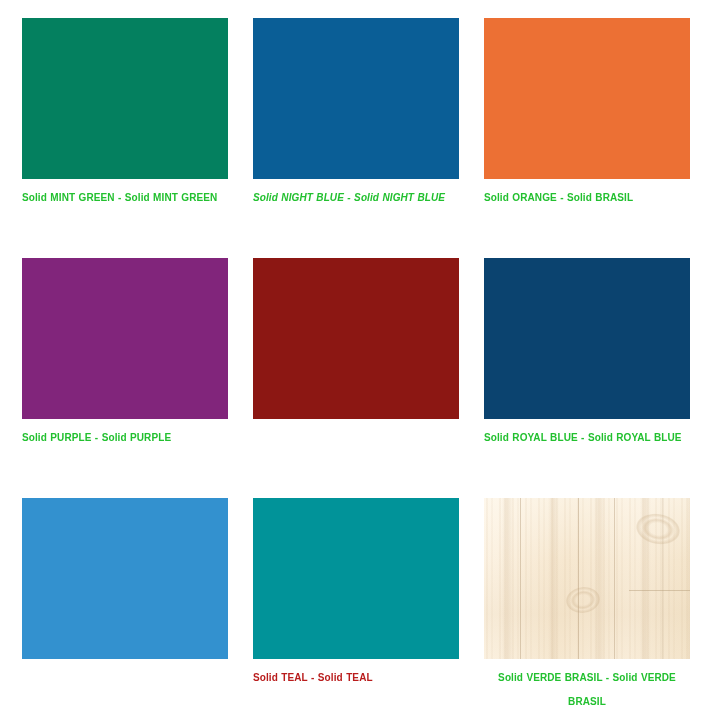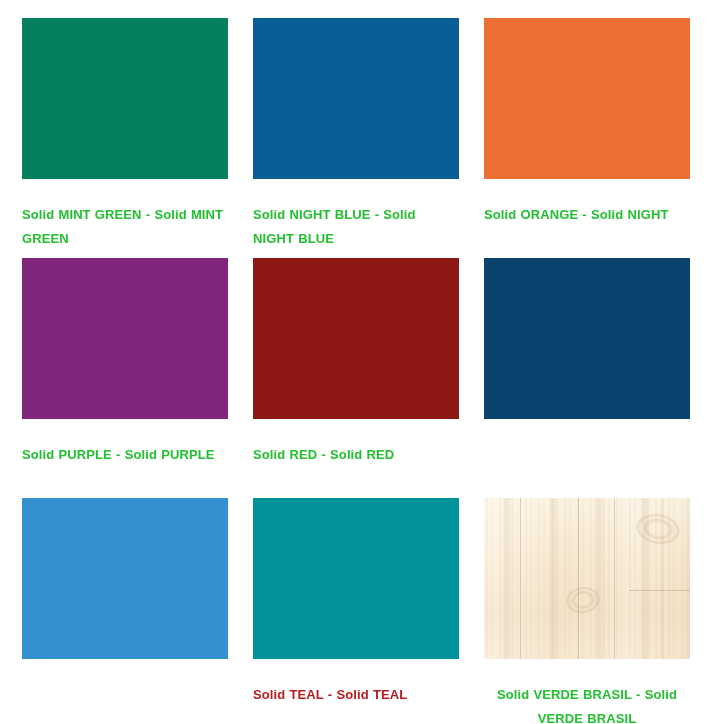--- a/index.html
+++ b/index.html
@@ -37,24 +37,24 @@
     width: 206px;
     height: 161px;
     display: block;
     position: relative;
     overflow: hidden;
     background-color: #ffffff;
   }
 
   .swatch-caption {
     display: block;
-    margin-top: 24px;
+    margin-top: 7px;
     width: 206px;
     color: #22c02f;
-    font-size: 13px;
+    font-size: 10px;
     font-weight: bold;
     line-height: 24px;
     letter-spacing: 0.1px;
     word-spacing: 0.5px;
     text-decoration: none;
   }
 
   
   .wood-texture {
     position: absolute;
@@ -141,40 +141,40 @@
 
 <div class="swatch-grid">
 
   <div class="swatch-cell">
     <a class="swatch-tile" href="#" style="background-color: rgb(4, 128, 95);"></a>
     <a class="swatch-caption" href="#" style="color: rgb(34, 192, 47);">Solid MINT GREEN - Solid MINT GREEN</a>
   </div>
 
   <div class="swatch-cell">
     <a class="swatch-tile" href="#" style="background-color: rgb(10, 94, 150);"></a>
-    <a class="swatch-caption" href="#" style="color: rgb(34, 192, 47);">Solid NIGHT BLUE - Solid NIGHT BLUE</a>
+    <a class="swatch-caption" href="#" style="color: rgb(34, 192, 47); font-style: italic;">Solid NIGHT BLUE - Solid NIGHT BLUE</a>
   </div>
 
   <div class="swatch-cell">
     <a class="swatch-tile" href="#" style="background-color: rgb(236, 112, 52);"></a>
-    <a class="swatch-caption" href="#" style="color: rgb(34, 192, 47);">Solid ORANGE - Solid NIGHT</a>
+    <a class="swatch-caption" href="#" style="color: rgb(34, 192, 47);">Solid ORANGE - Solid BRASIL</a>
   </div>
 
   <div class="swatch-cell">
     <a class="swatch-tile" href="#" style="background-color: rgb(129, 37, 123);"></a>
     <a class="swatch-caption" href="#" style="color: rgb(34, 192, 47);">Solid PURPLE - Solid PURPLE</a>
   </div>
 
   <div class="swatch-cell">
     <a class="swatch-tile" href="#" style="background-color: rgb(140, 23, 19);"></a>
-    <a class="swatch-caption" href="#" style="color: rgb(34, 192, 47);">Solid RED - Solid RED</a>
   </div>
 
   <div class="swatch-cell">
     <a class="swatch-tile" href="#" style="background-color: rgb(11, 67, 111);"></a>
+    <a class="swatch-caption" href="#" style="color: rgb(34, 192, 47);">Solid ROYAL BLUE - Solid ROYAL BLUE</a>
   </div>
 
   <div class="swatch-cell">
     <a class="swatch-tile" href="#" style="background-color: rgb(51, 145, 207);"></a>
   </div>
 
   <div class="swatch-cell">
     <a class="swatch-tile" href="#" style="background-color: rgb(1, 147, 153);"></a>
     <a class="swatch-caption" href="#" style="color: #b91c1c;">Solid TEAL - Solid TEAL</a>
   </div>

